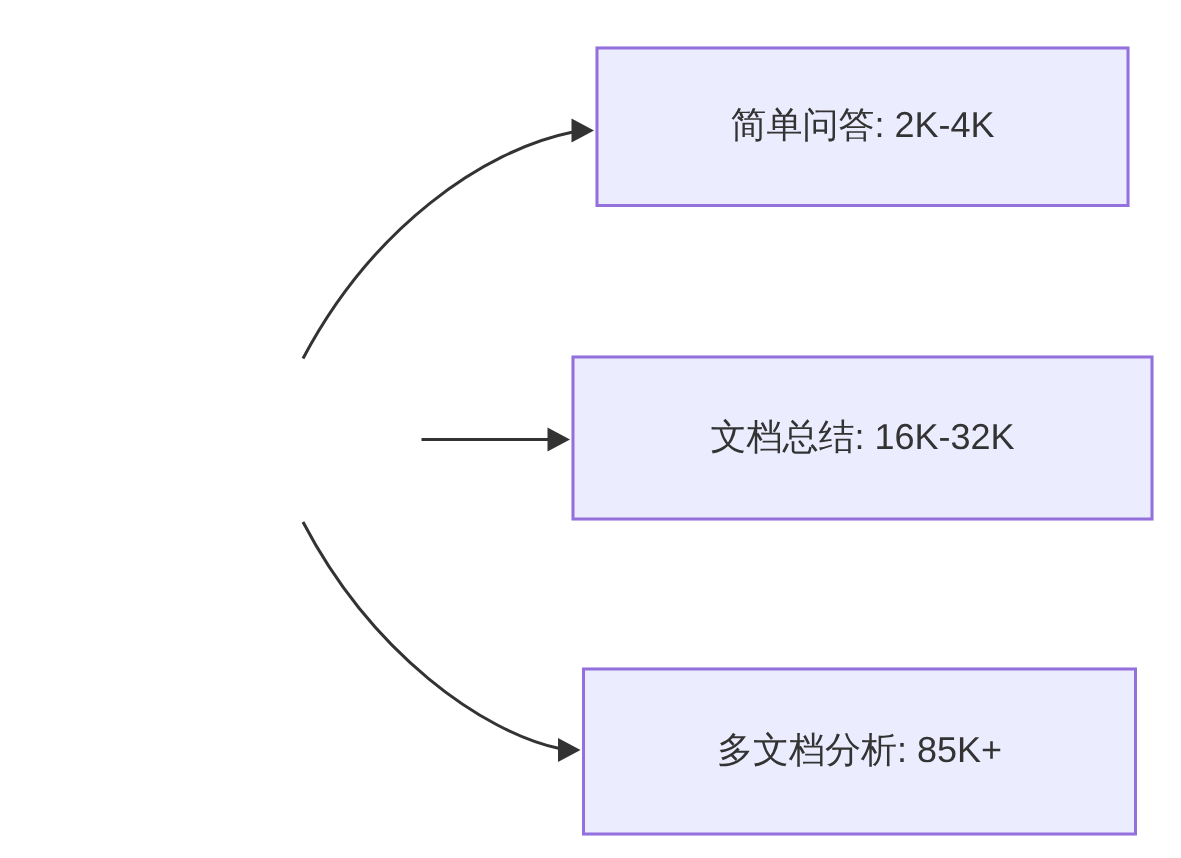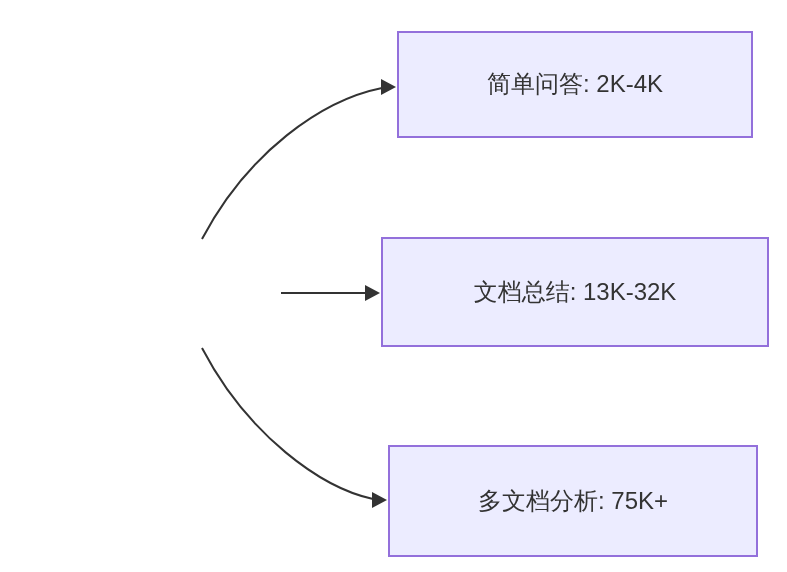--- a/index.html
+++ b/index.html
@@ -72,20 +72,20 @@
       <polygon class="arrowhead" points="387,500 372,492 372,508"></polygon>
     </g>
   </svg>
 
 
   <div class="node node-top">
     <span>简单问答: 2K-4K</span>
   </div>
 
   <div class="node node-middle">
-    <span>文档总结: 13K-32K</span>
+    <span>文档总结: 16K-32K</span>
   </div>
 
   <div class="node node-bottom">
-    <span>多文档分析: 75K+</span>
+    <span>多文档分析: 85K+</span>
   </div>
 
 </div>
 
 </body></html>

